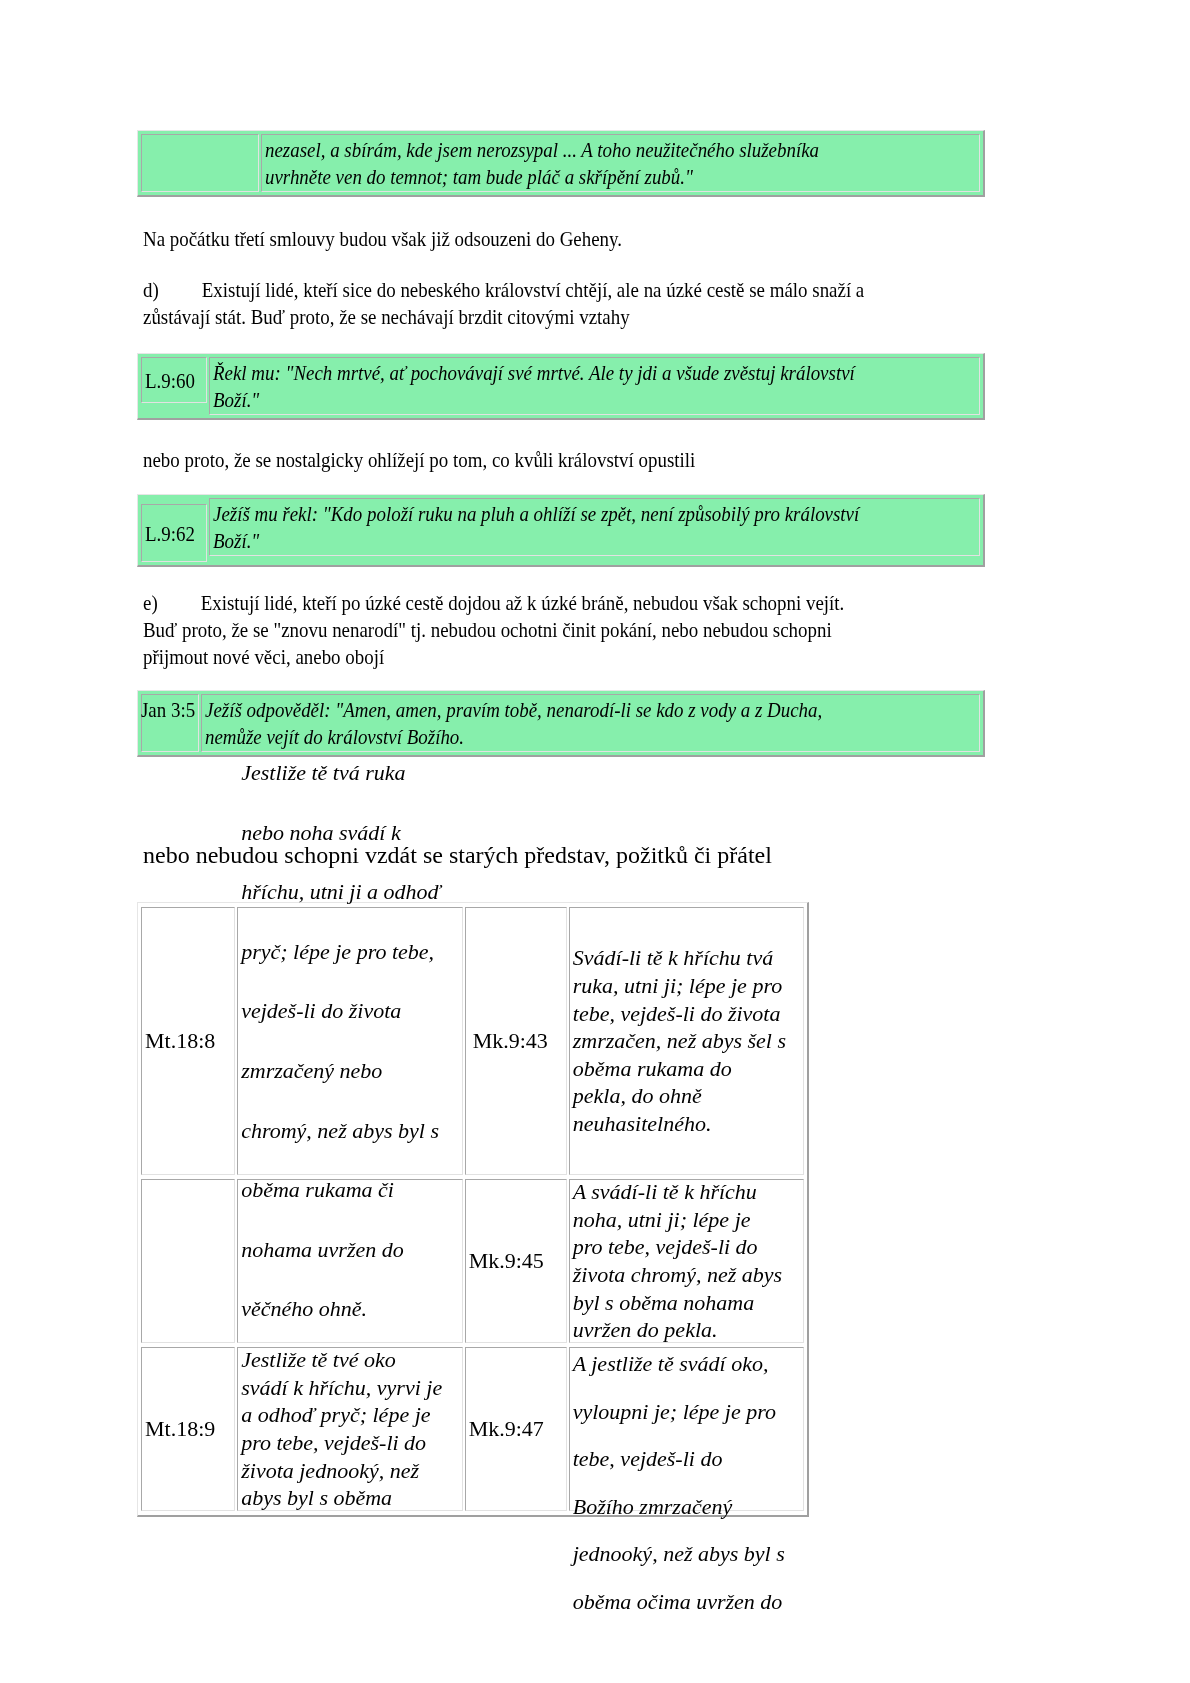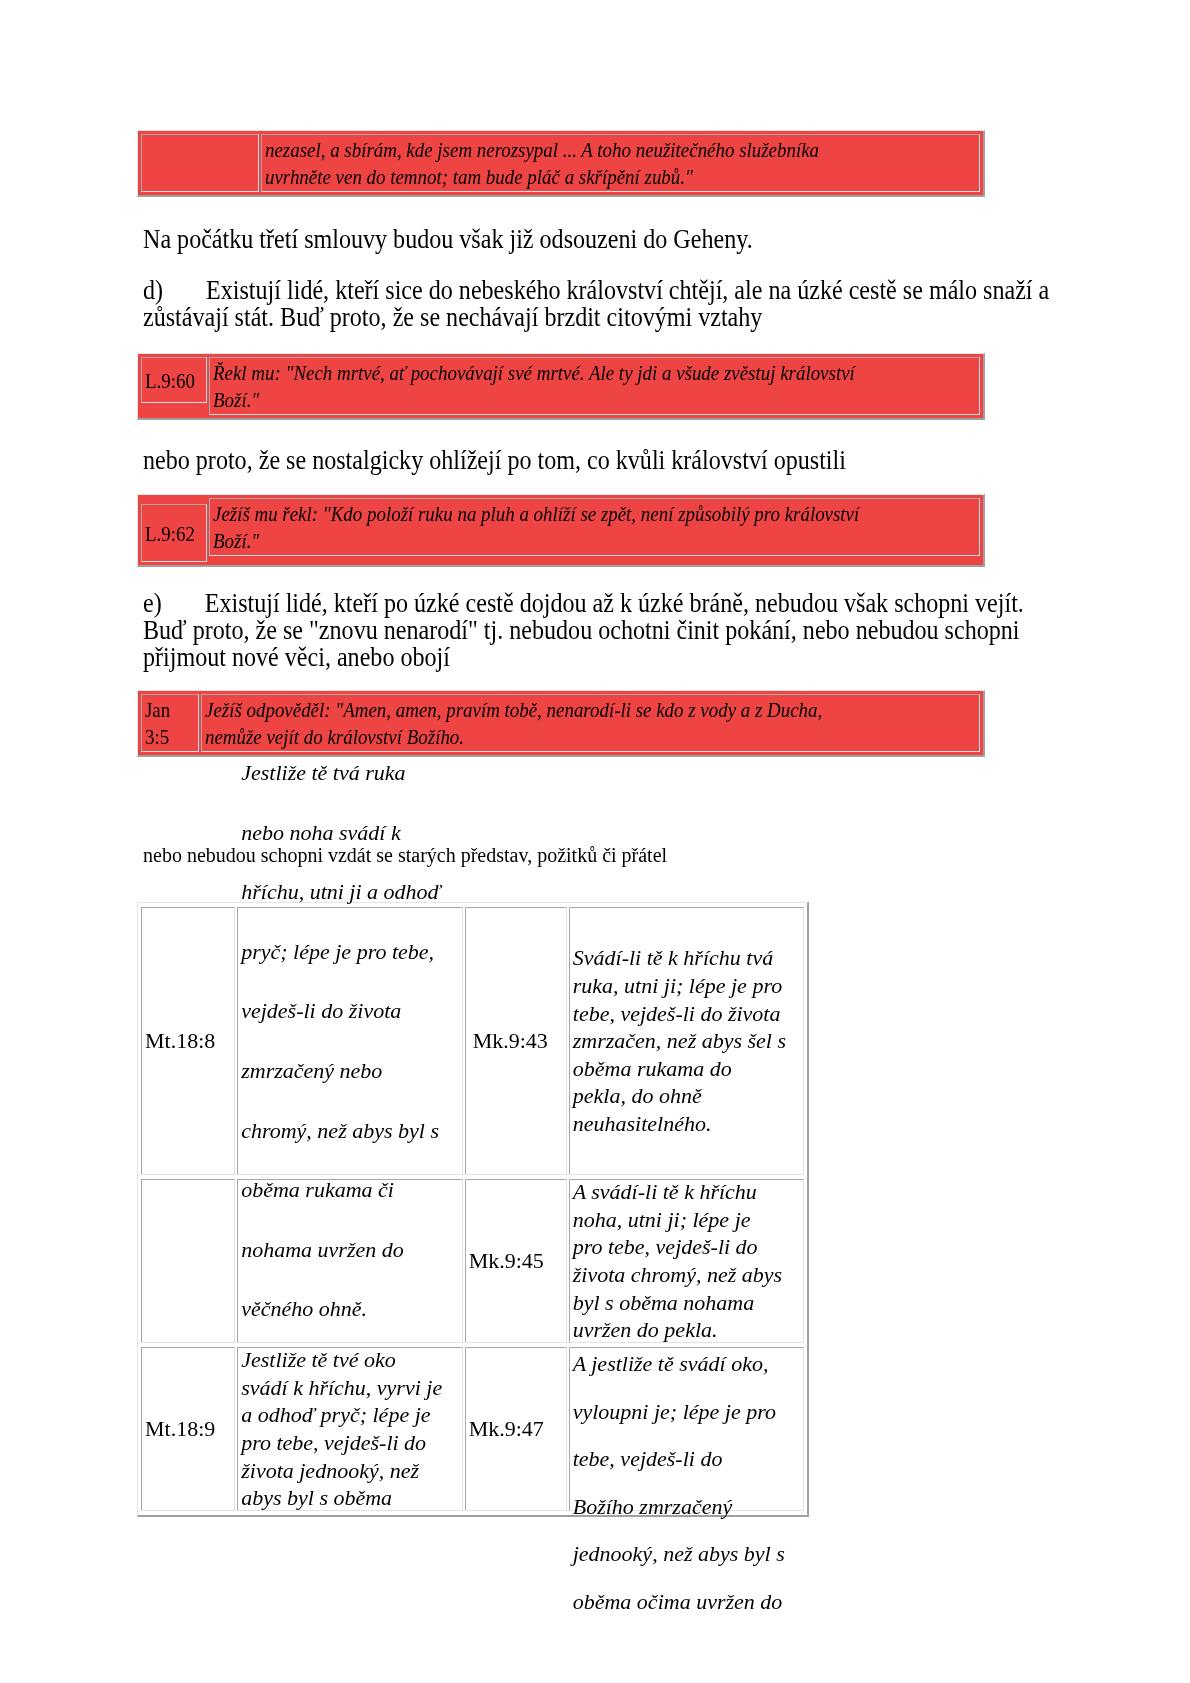--- a/index.html
+++ b/index.html
@@ -3,26 +3,26 @@
 <meta charset="utf-8">
 <style>
   html, body { margin: 0; padding: 0; background: #ffffff; }
   body { width: 1190px; height: 1683px; position: relative; overflow: hidden; color: #000; }
   .page { position: absolute; left: 0; top: 0; width: 1190px; height: 1683px; }
 
   
   .cond { font-family: "Liberation Serif", serif; font-size: 22px; line-height: 27px; }
   .cond .sq { display: inline-block; transform: scaleX(0.86); transform-origin: left center; white-space: nowrap; }
 
-  .para { position: absolute; left: 143px; width: 920px; font-family: "Liberation Serif", serif; font-size: 28px; line-height: 27px; }
+  .para { position: absolute; left: 143px; width: 920px; font-family: "Liberation Serif", serif; font-size: 22px; line-height: 27px; }
   .para .sq { display: inline-block; transform: scaleX(0.86); transform-origin: left center; white-space: nowrap; }
   .para .tab { display: inline-block; width: 50px; }
 
   
-  .qtable { position: absolute; left: 137px; border: 1px solid #b5b5b5; border-bottom: 2px solid #a0a0a0; border-right: 2px solid #a0a0a0; border-top-color: #e6e6e6; border-left-color: #e6e6e6; padding: 2px; box-sizing: border-box; background: #ef4444; }
+  .qtable { position: absolute; left: 137px; border: 1px solid #b5b5b5; border-bottom: 2px solid #a0a0a0; border-right: 2px solid #a0a0a0; border-top-color: #e6e6e6; border-left-color: #e6e6e6; padding: 2px; box-sizing: border-box; background: #86efac; }
   .qtable .row { display: flex; }
   .qtable .cell { border: 1px solid #a8a8a8; border-right-color: #e2e2e2; border-bottom-color: #e2e2e2; margin: 1px; box-sizing: border-box; padding: 1px 3px; display: flex; align-items: center; }
   .qtable .ref { font-style: normal; }
   .qtable .quote { font-style: italic; }
 
   
   .btable { position: absolute; left: 137px; top: 902px; width: 672px; border: 1px solid #e6e6e6; border-right: 2px solid #a0a0a0; border-bottom: 2px solid #a0a0a0; padding: 2px; box-sizing: border-box; background: #fff; font-family: "Liberation Serif", serif; font-size: 22px; line-height: 27.6px; }
   .btable .row { display: flex; }
   .btable .cell { border: 1px solid #a8a8a8; border-right-color: #e2e2e2; border-bottom-color: #e2e2e2; margin: 2px 1px; box-sizing: border-box; padding: 2px 3px; display: flex; align-items: center; }
   .btable .c1 { width: 96px; }
@@ -84,32 +84,32 @@
   </div>
 
   <div class="para" style="top:589px;">
     <div><span class="sq"><span>e)</span><span class="tab"></span><span>Existují lidé, kteří po úzké cestě dojdou až k úzké bráně, nebudou však schopni vejít.</span></span></div>
     <div><span class="sq">Buď proto, že se "znovu nenarodí" tj. nebudou ochotni činit pokání, nebo nebudou schopni</span></div>
     <div><span class="sq">přijmout nové věci, anebo obojí</span></div>
   </div>
 
   <div class="qtable cond" style="top:690px; width:848px;">
     <div class="row">
-      <div class="cell ref" style="width:58px; height:58px; flex-direction:column; align-items:flex-start; justify-content:center;">
+      <div class="cell ref" style="width:58px; height:58px; align-items:flex-start; justify-content:center;">
         <span class="sq">Jan</span>
         <span class="sq">3:5</span>
       </div>
       <div class="cell quote" style="width:782px; height:58px; flex-direction:column; align-items:flex-start; justify-content:center;">
         <span class="sq">Ježíš odpověděl: "Amen, amen, pravím tobě, nenarodí-li se kdo z vody a z Ducha,</span>
         <span class="sq">nemůže vejít do království Božího.</span>
       </div>
     </div>
   </div>
 
-  <div style="position:absolute; left:143px; top:842px; font-family:'Liberation Serif', serif; font-size:20px; line-height:27px;">
+  <div style="position:absolute; left:143px; top:842px; font-family:'Liberation Serif', serif; font-size:24px; line-height:27px;">
     <span>nebo nebudou schopni vzdát se starých představ, požitků či přátel</span>
   </div>
 
   <div class="btable">
     <div class="row">
       <div class="cell c1" style="height:268px;">
           <span>Mt.18:8</span>
         </div>
       <div class="cell c2 quote" style="height:268px; flex-direction:column; align-items:flex-start; justify-content:center;gap:32px;">
         <span>Jestliže tě tvá ruka</span>

